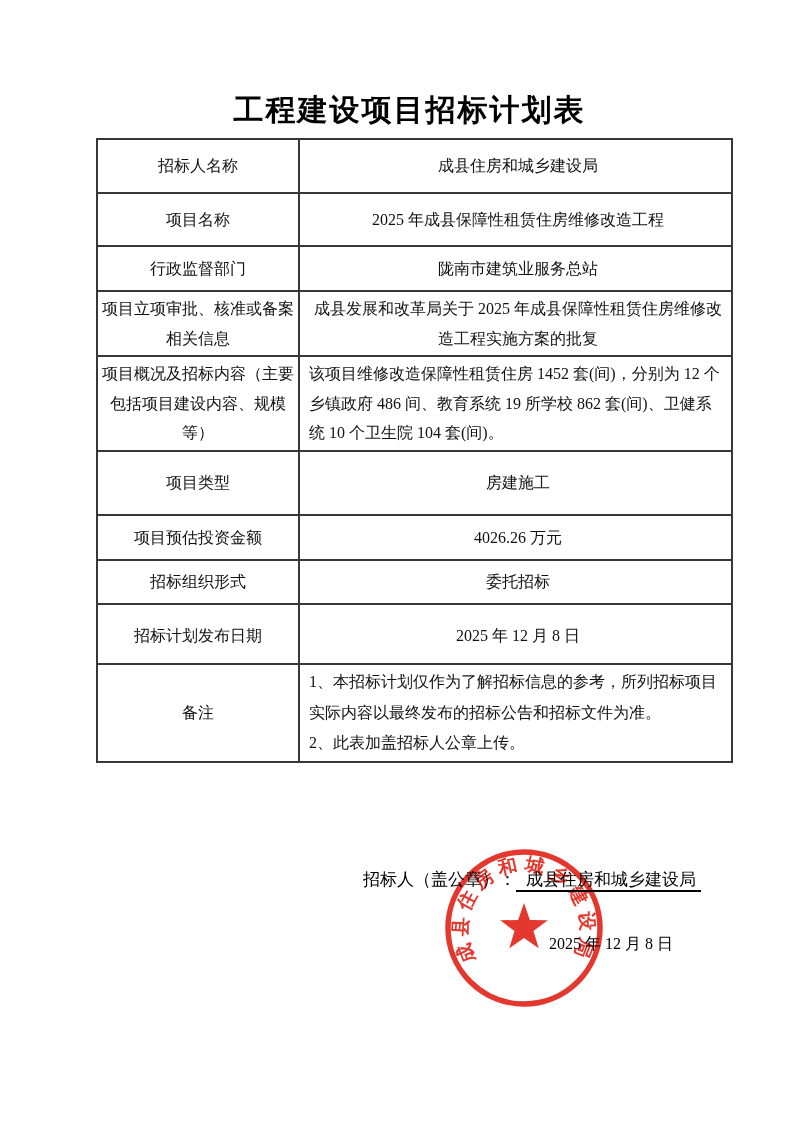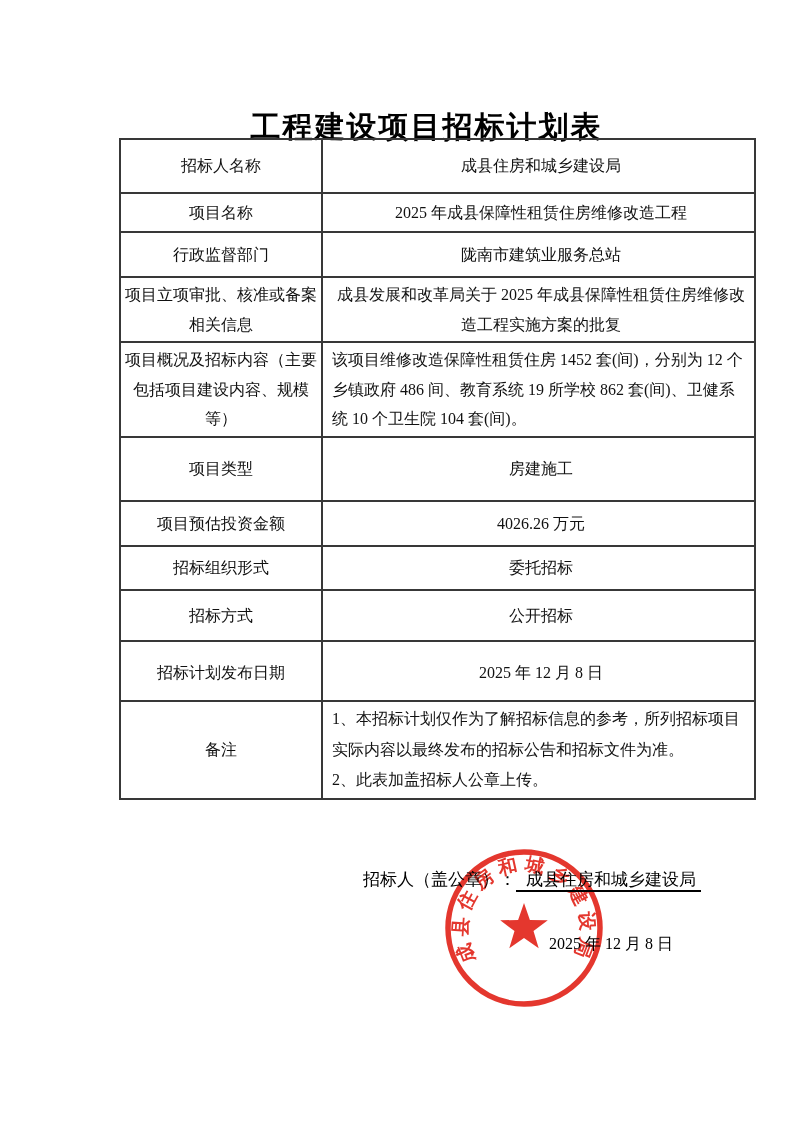--- a/index.html
+++ b/index.html
@@ -10,32 +10,32 @@
     background: #ffffff;
     overflow: hidden;
     font-family: "Liberation Serif", "DejaVu Serif", serif;
     color: #111;
   }
   .doc-title {
     position: absolute;
     top: 90px;
     left: 91px;
     width: 637px;
-    margin: 17px;
+    margin: 0;
     text-align: center;
     font-family: "Liberation Sans", "DejaVu Sans", sans-serif;
     font-weight: bold;
     font-size: 30px;
     letter-spacing: 2px;
     color: #000;
   }
   table.plan-table {
     position: absolute;
     top: 138px;
-    left: 119px;
+    left: 96px;
     width: 637px;
     border-collapse: collapse;
     table-layout: fixed;
   }
   table.plan-table td {
     border: 2px solid #383838;
     font-size: 16px;
     line-height: 1.85;
     vertical-align: middle;
     color: #111;
@@ -45,21 +45,21 @@
     width: 198px;
     text-align: center;
     padding: 2px 1px;
   }
   td.c-value {
     text-align: center;
     padding: 2px 4px 2px 9px;
   }
   td.c-value.left { text-align: left; }
   tr.r1  { height: 54px; }
-  tr.r2  { height: 39px; }
+  tr.r2  { height: 53px; }
   tr.r3  { height: 45px; }
   tr.r4  { height: 62px; }
   tr.r5  { height: 91px; }
   tr.r6  { height: 64px; }
   tr.r7  { height: 45px; }
   tr.r8  { height: 44px; }
   tr.r9  { height: 51px; }
   tr.r10 { height: 59px; }
   tr.r11 { height: 60px; }
   tr.r12 { height: 98px; }
@@ -139,24 +139,20 @@
         <td class="c-value">房建施工</td>
       </tr>
       <tr class="r7">
         <td class="c-label">项目预估投资金额</td>
         <td class="c-value">4026.26 万元</td>
       </tr>
       <tr class="r8">
         <td class="c-label">招标组织形式</td>
         <td class="c-value">委托招标</td>
       </tr>
-      <tr class="r9">
-        <td class="c-label">招标方式</td>
-        <td class="c-value">公开招标</td>
-      </tr>
       <tr class="r11">
         <td class="c-label">招标计划发布日期</td>
         <td class="c-value">2025 年 12 月 8 日</td>
       </tr>
       <tr class="r12">
         <td class="c-label">备注</td>
         <td class="c-value left">
           <p>1、本招标计划仅作为了解招标信息的参考，所列招标项目实际内容以最终发布的招标公告和招标文件为准。</p>
           <p>2、此表加盖招标人公章上传。</p>
         </td>

